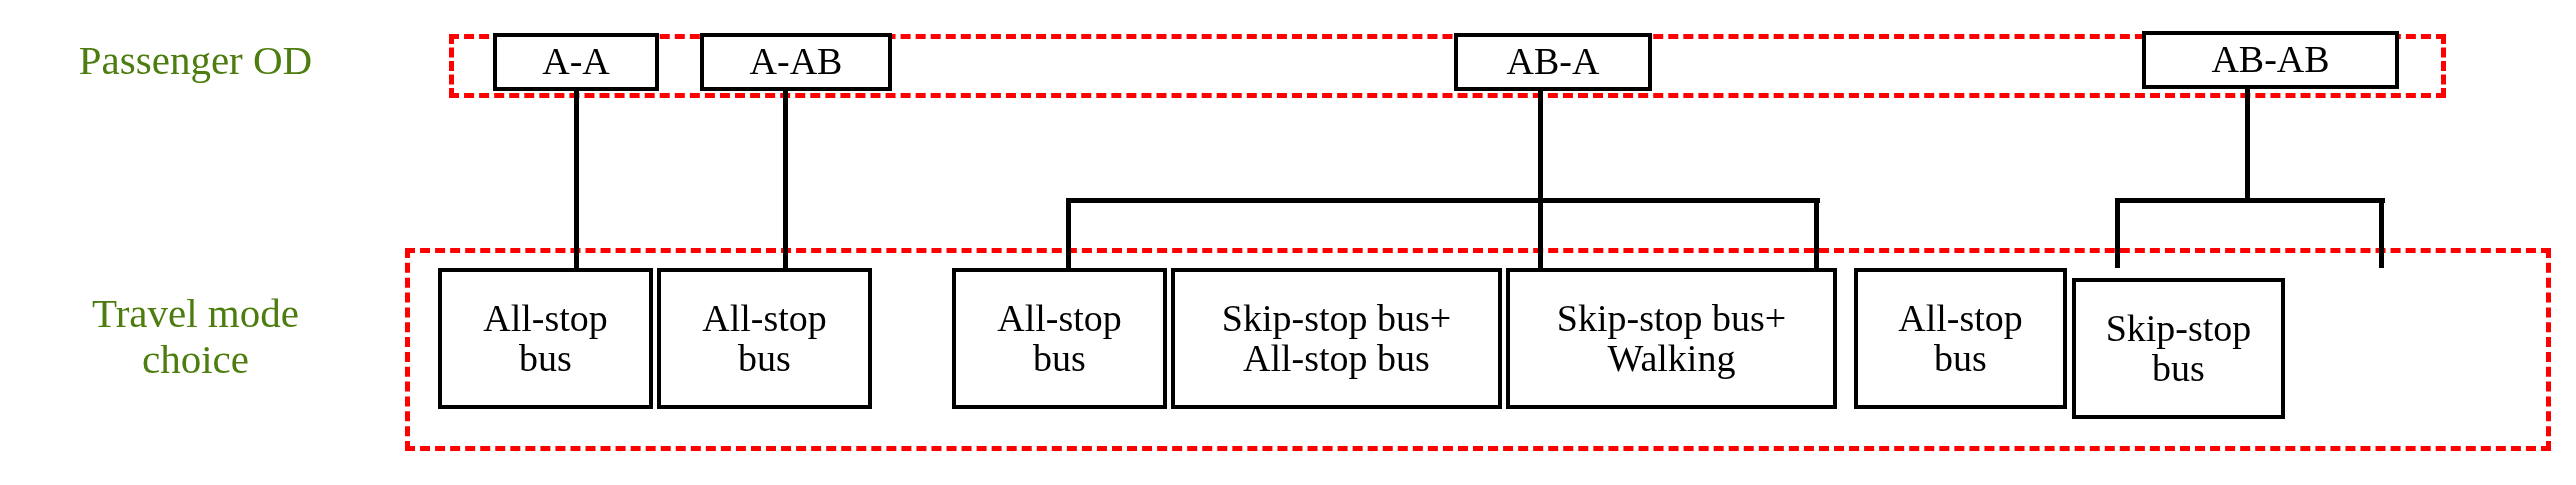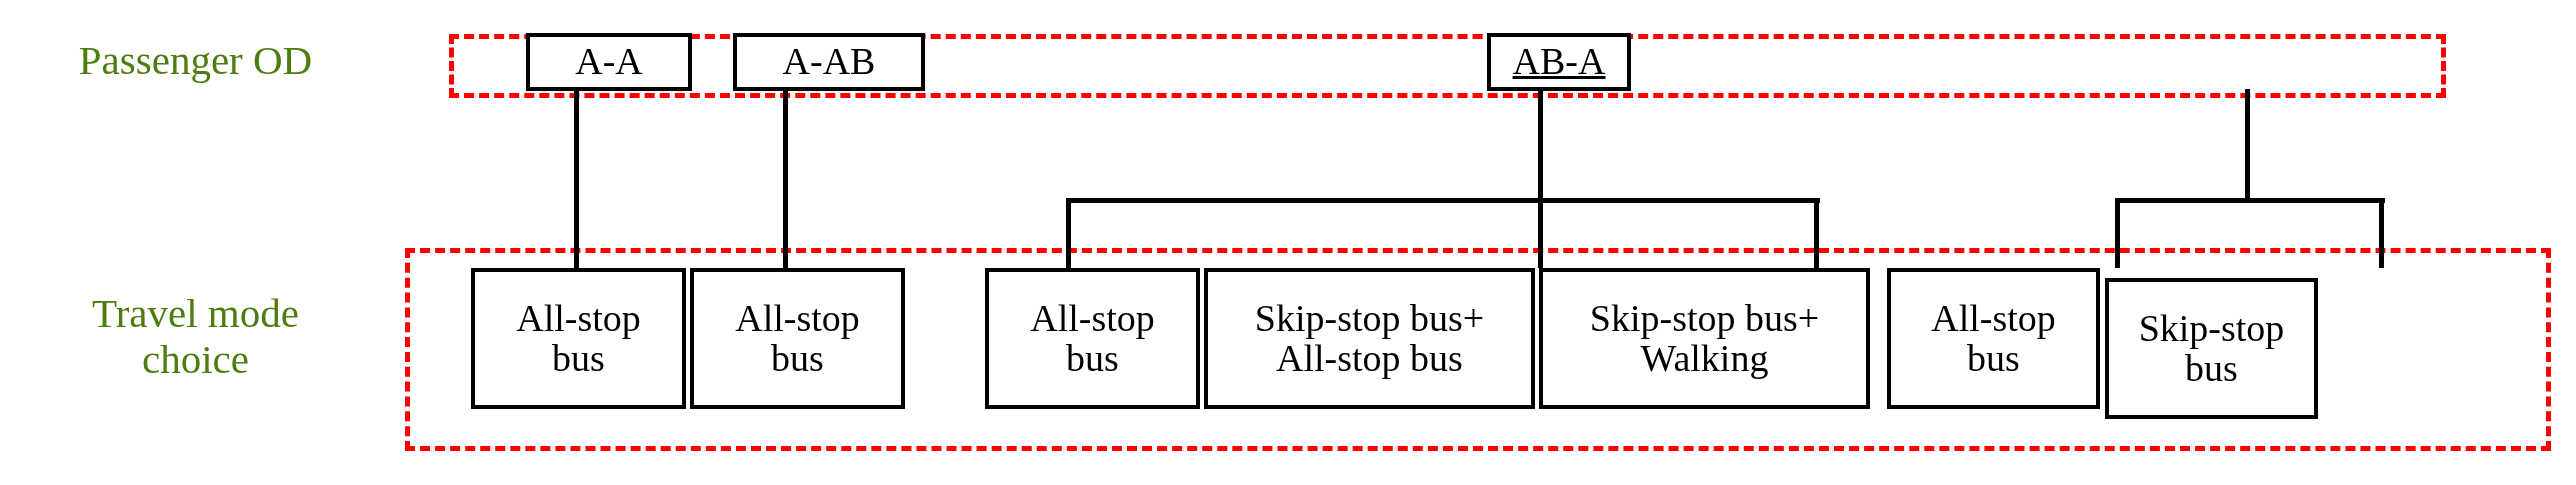--- a/index.html
+++ b/index.html
@@ -65,36 +65,35 @@
     box-sizing: border-box;
     background: #ffffff;
     display: flex;
     align-items: center;
     justify-content: center;
     text-align: center;
     color: #000000;
     line-height: 1.04;
     white-space: pre-line;
     font-family: "Liberation Serif", "DejaVu Serif", serif;
-    margin-left: 33px;
   }
   .node.od {
     font-size: 38px;
     height: 58px;
   }
   .node.mode {
     font-size: 38px;
     height: 141px;
     padding: 0 20px;
   }
 
   
   #node-od-0 { left: 493px;  top: 33px;  width: 166px; }
   #node-od-1 { left: 700px;  top: 33px;  width: 192px; }
-  #node-od-2 { left: 1454px; top: 33px;  width: 144px; text-decoration: underline; }
+  #node-od-2 { left: 1454px; top: 33px;  width: 198px; }
   #node-od-3 { left: 2142px; top: 31px;  width: 257px; }
 
   
   #node-mode-0 { left: 438px;  top: 268px; width: 215px; }
   #node-mode-1 { left: 657px;  top: 268px; width: 215px; }
   #node-mode-2 { left: 952px; top: 268px; width: 215px; }
   #node-mode-3 { left: 1171px; top: 268px; width: 331px; }
   #node-mode-4 { left: 1506px; top: 268px; width: 331px; }
   #node-mode-5 { left: 1854px; top: 268px; width: 213px; }
   #node-mode-6 { left: 2072px; top: 278px; width: 213px; }
@@ -154,20 +153,21 @@
   <div class="conn-v" id="conn-aba-drop-r"></div>
 
   <div class="conn-v" id="conn-abab-stem"></div>
   <div class="conn-h" id="conn-abab-bar"></div>
   <div class="conn-v" id="conn-abab-drop-l"></div>
   <div class="conn-v" id="conn-abab-drop-r"></div>
 
   <div class="node od" id="node-od-0">A-A</div>
   <div class="node od" id="node-od-1">A-AB</div>
   <div class="node od" id="node-od-2">AB-A</div>
+  <div class="node od" id="node-od-3">AB-AB</div>
 
   <div class="node mode" id="node-mode-0">All-stop
 bus</div>
   <div class="node mode" id="node-mode-1">All-stop
 bus</div>
   <div class="node mode" id="node-mode-2">All-stop
 bus</div>
   <div class="node mode" id="node-mode-3">Skip-stop bus+
 All-stop bus</div>
   <div class="node mode" id="node-mode-4">Skip-stop bus+

